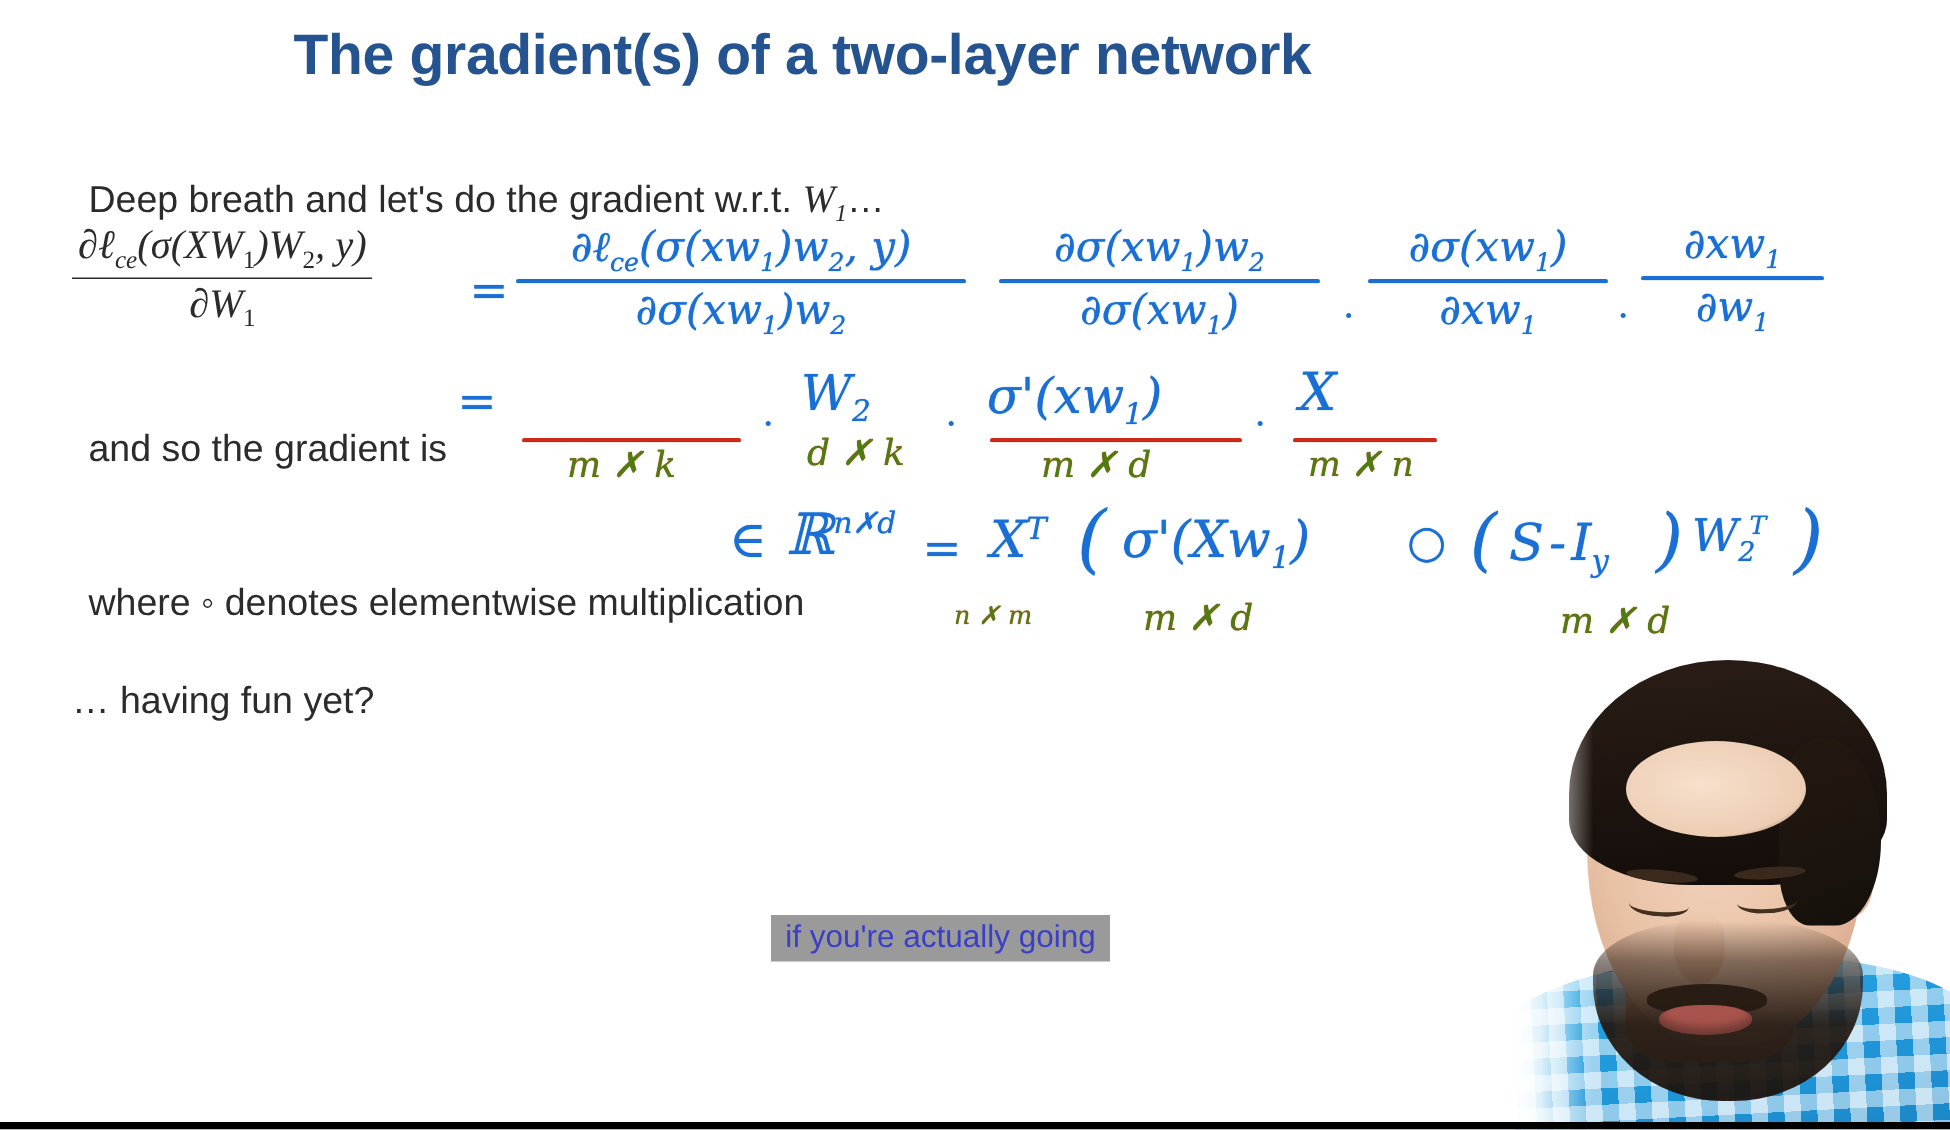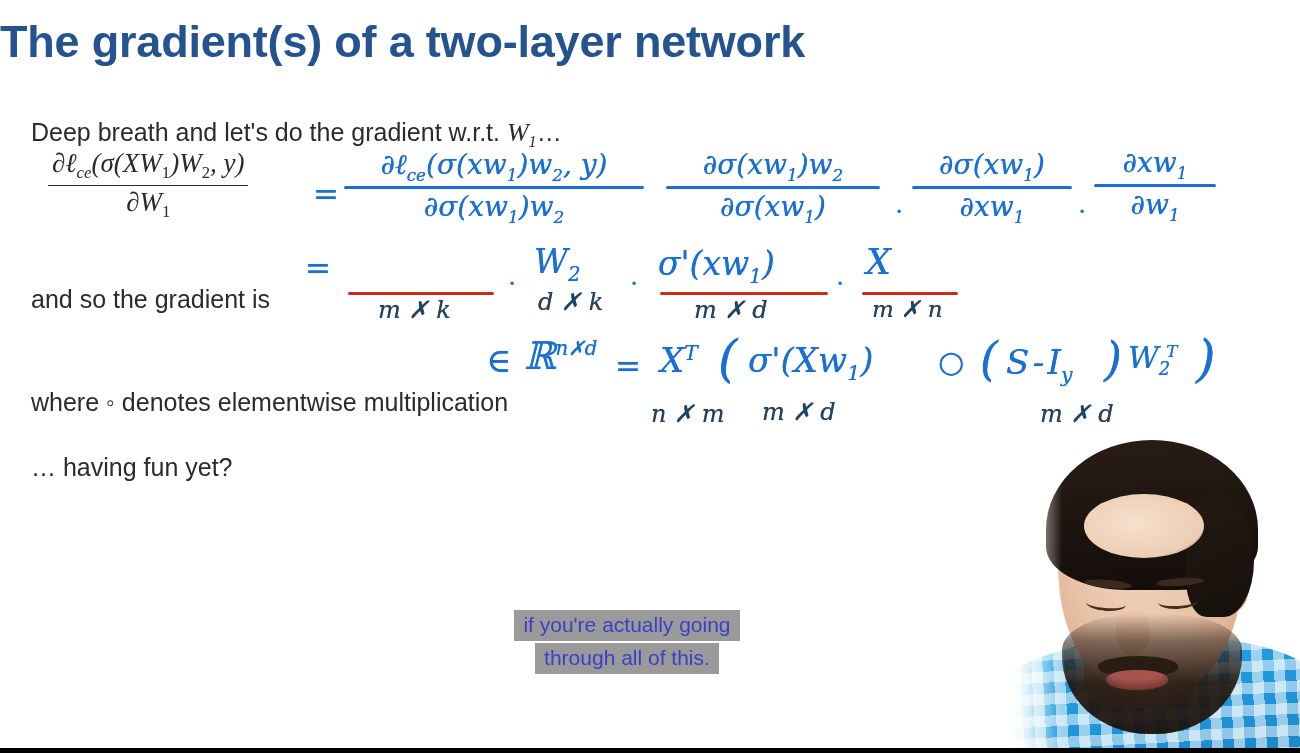--- a/index.html
+++ b/index.html
@@ -19,39 +19,41 @@
     width: 1300px; height: 753px;
     background: #ffffff;
     overflow: hidden;
   }
 
   
   #slide-title {
     position: absolute;
     left: 0; top: 16px;
     width: 1070px;
-    font-size: 45px;
+    text-align: center;
+    font-size: 38px;
     font-weight: bold;
     color: #24538f;
     letter-spacing: -0.2px;
     font-family: "Liberation Sans", sans-serif;
   }
 
   
   .body-text {
     position: absolute;
     font-size: 25px;
     color: #2b2b2b;
     font-family: "Liberation Sans", sans-serif;
     white-space: nowrap;
+    margin-left: 28px;
   }
   #line-deepbreath { left: 31px; top: 118px; }
   #line-andso      { left: 31px; top: 285px; }
   #line-where      { left: 31px; top: 388px; }
-  #line-fun        { left: 31px; top: 453px; }
+  #line-fun        { left: 20px; top: 453px; }
 
   .mathvar {
     font-family: "Liberation Serif", serif;
     font-style: italic;
     font-size: 26px;
   }
   .mathvar sub {
     font-size: 0.62em;
     font-style: italic;
   }
@@ -100,21 +102,21 @@
   .hand {
     position: absolute;
     color: #1a6fd4;
     font-family: "DejaVu Serif", serif;
     font-style: italic;
     white-space: nowrap;
     text-shadow: 0 0 0.7px #1a6fd4;
   }
   .hand-red {
     position: absolute;
-    color: #0c4a6e;
+    color: #4d7c0f;
     font-family: "DejaVu Serif", serif;
     font-style: italic;
     white-space: nowrap;
     text-shadow: 0 0 0.7px #cc2a16;
   }
 
   
   .hfrac {
     position: absolute;
     text-align: center;
@@ -400,21 +402,21 @@
   <div class="redbar" style="left:862px; top:292px; width:96px;"></div>
   <div class="hand-red" style="left:872px; top:296px; font-size:23px;">m ✗ n</div>
 
   <div class="hand" style="left:486px; top:340px; font-size:34px;">∈</div>
 
   <div class="hand" style="left:524px; top:334px; font-size:38px;"><span>ℝ</span><span class="hsup" style="font-size:0.52em">n✗d</span></div>
 
   <div class="hand" style="left:615px; top:348px; font-size:31px;">=</div>
 
   <div class="hand" style="left:660px; top:340px; font-size:34px;"><span>X</span><span class="hsup" style="font-size:0.6em">T</span></div>
-  <div class="hand-red" style="left:636px; top:400px; font-size:24px;margin-left:15px;">n ✗ m</div>
+  <div class="hand-red" style="left:636px; top:400px; font-size:17px;">n ✗ m</div>
 
   <div class="hand" style="left:718px; top:330px; font-size:50px;">(</div>
 
   <div class="hand" style="left:748px; top:340px; font-size:34px;">σ'(<span style="font-style:italic">X</span>w<span class="hsub">1</span>)</div>
   <div class="hand-red" style="left:762px; top:398px; font-size:24px;">m ✗ d</div>
 
   <div class="hand" style="left:938px; top:344px; font-size:30px;">○</div>
 
   <div class="hand" style="left:980px; top:332px; font-size:46px;">(</div>
 
@@ -447,20 +449,17 @@
     <div id="wc-beard"></div>
     <div id="wc-mustache"></div>
     <div id="wc-mouth"></div>
     <div id="wc-fade"></div>
   </div>
 
   <div id="caption-box">
     <div class="caption-row">
       <span class="caption-line">if you're actually going</span>
     </div>
-    <div class="caption-row">
-      <span class="caption-line">through all of this.</span>
-    </div>
   </div>
 
   <div id="bottom-bar"></div>
 
 </div>
 
 </body></html>

